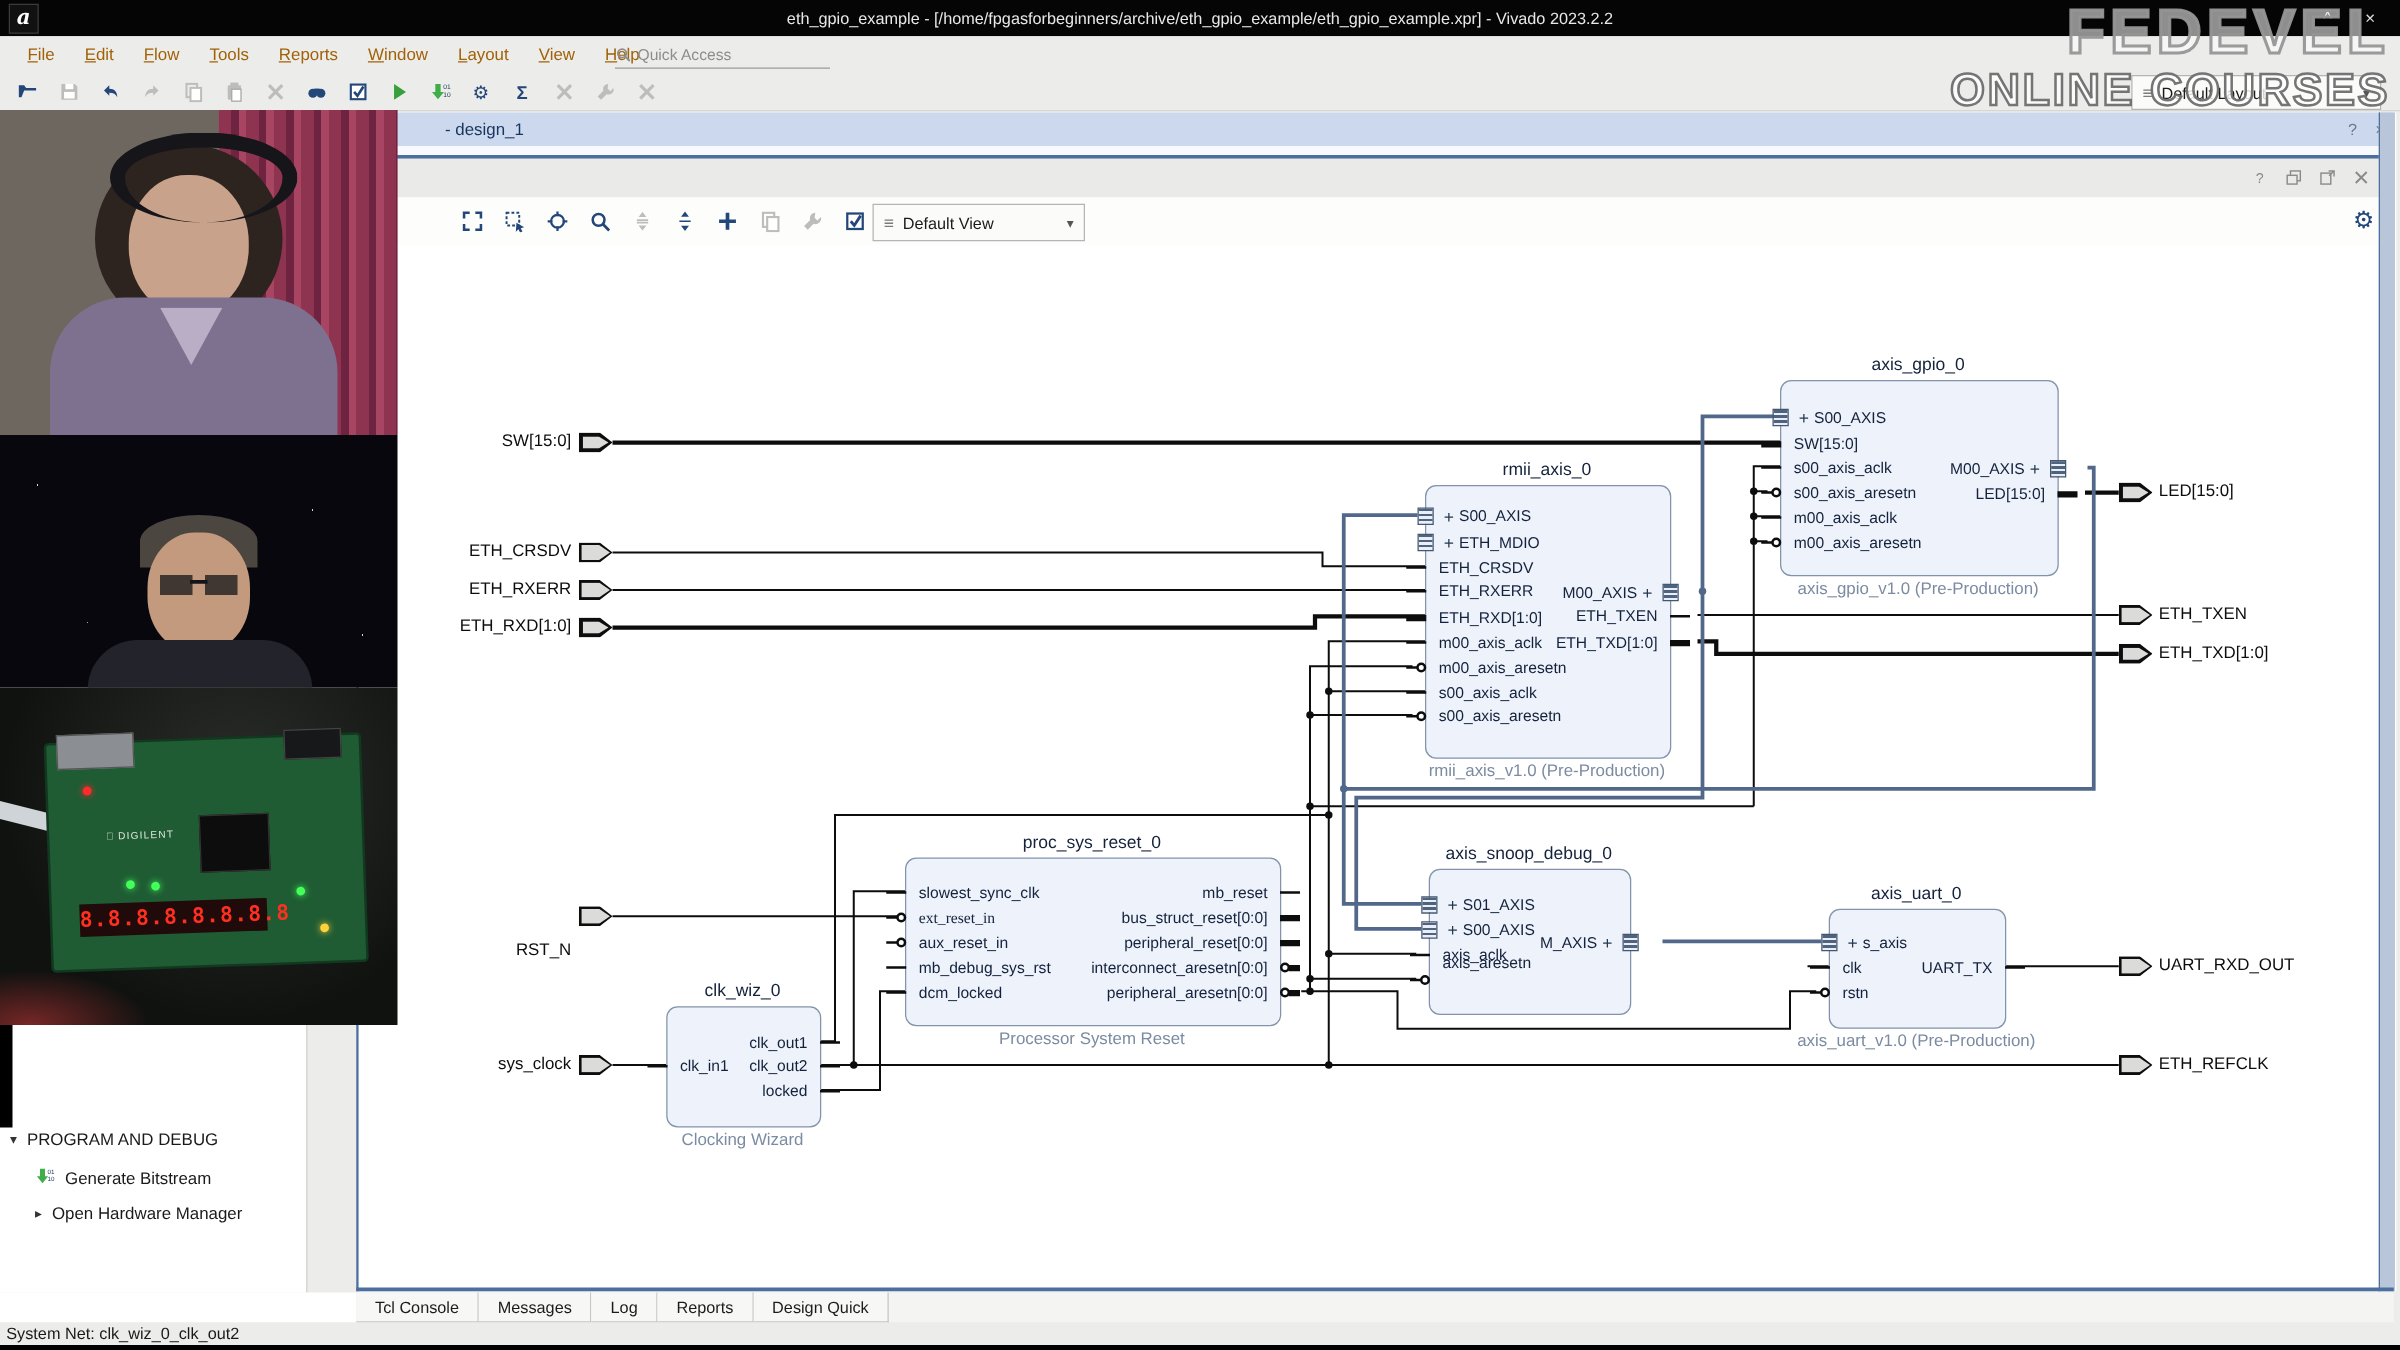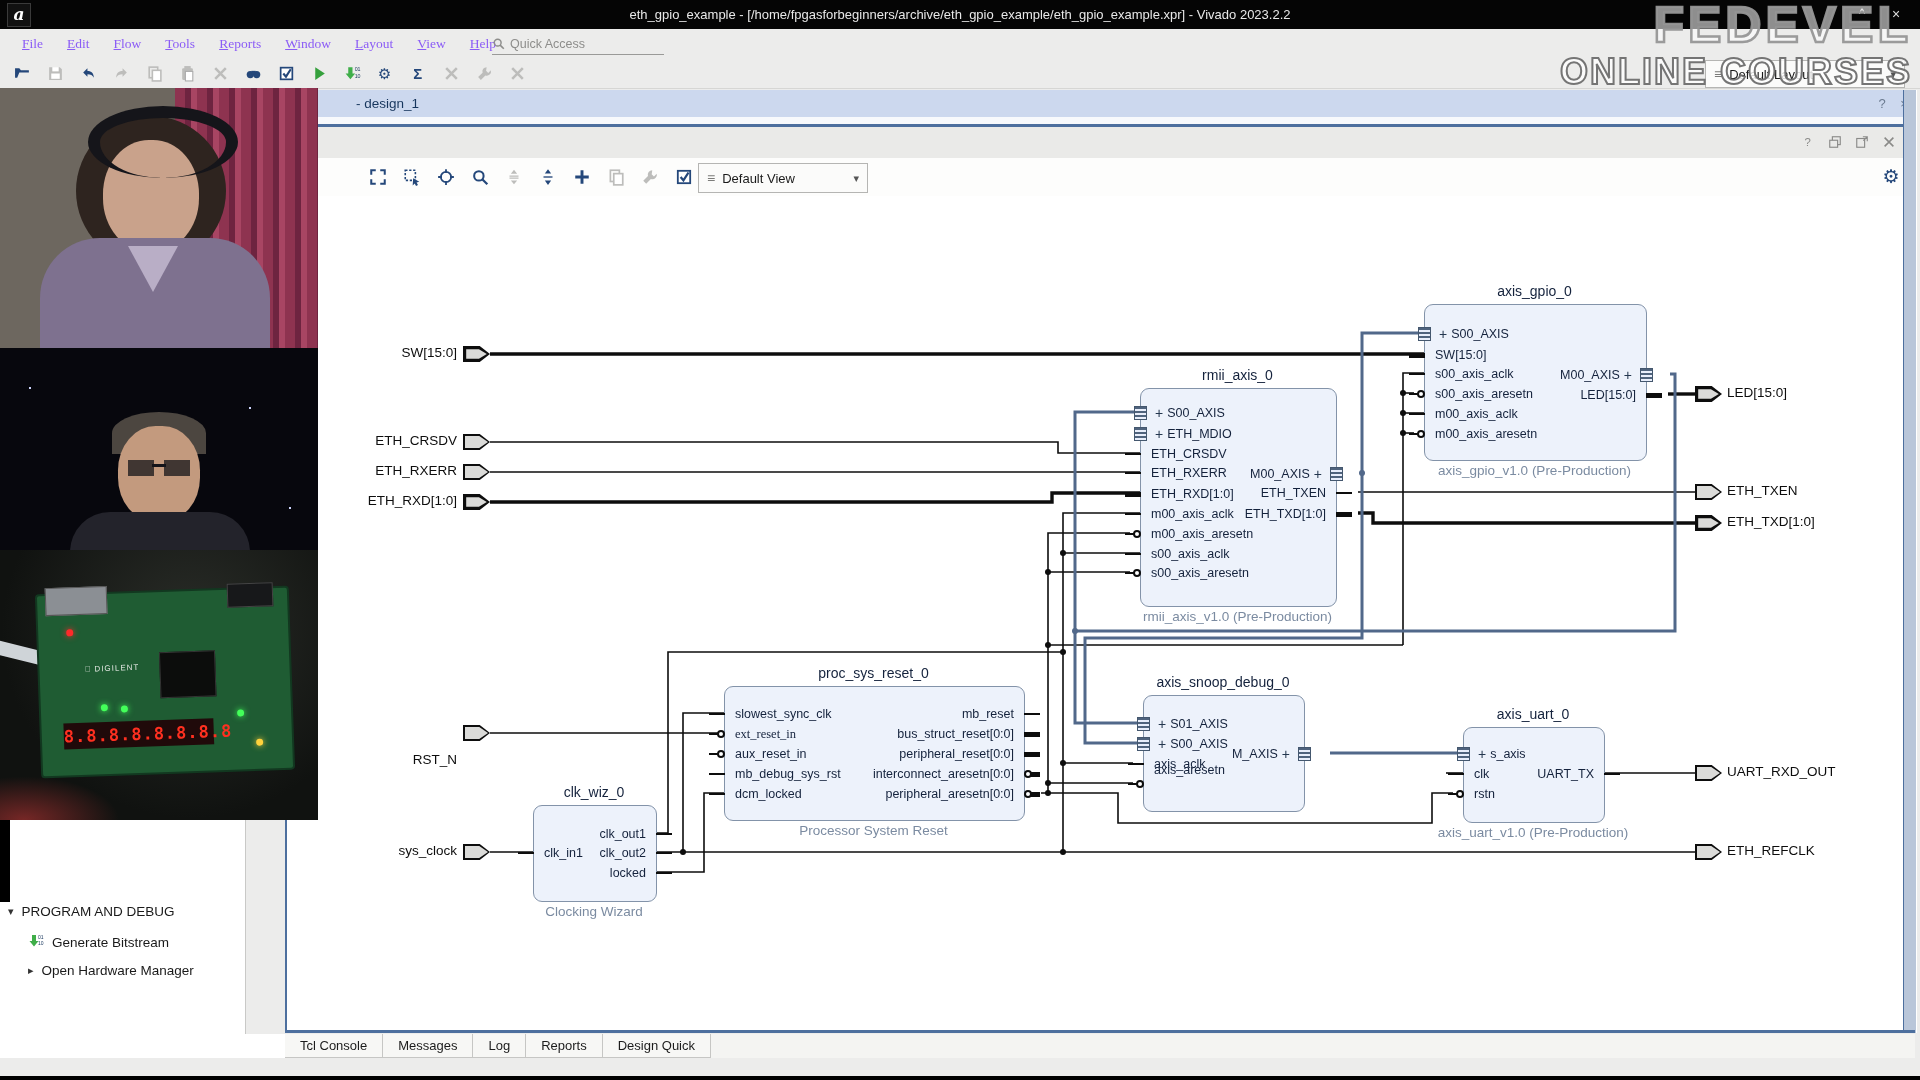--- a/index.html
+++ b/index.html
@@ -8,21 +8,21 @@
   .abs{position:absolute;}
   
   #titlebar{left:0;top:0;width:1920px;height:29px;background:#050505;color:#f2f2f2;}
   #app-icon{left:7px;top:3px;width:22px;height:22px;background:#111;border:1px solid #3a3a3a;
             color:#fff;font:italic bold 17px "DejaVu Serif",serif;text-align:center;line-height:21px;}
   #win-title{left:0;top:0;width:1920px;height:29px;text-align:center;line-height:29px;font-size:13px;color:#e8e8e8;}
   .winbtn{top:4px;width:24px;height:20px;color:#ddd;font-size:14px;text-align:center;line-height:20px;cursor:default;}
   
   #menubar{left:0;top:29px;width:1920px;height:29px;background:#ececeb;}
   #menu-items{left:10px;top:0;height:29px;display:flex;gap:0;}
-  .menu-item{padding:0 12px;line-height:29px;font-size:13.5px;color:#8b5cf6;font-family:Liberation Serif, serif;}
+  .menu-item{padding:0 12px;line-height:29px;font-size:13.5px;color:#a16207;}
   .menu-item::first-letter{text-decoration:underline;}
   #quickaccess{left:492px;top:33px;width:172px;height:21px;border-bottom:1px solid #9a9a98;display:flex;align-items:center;gap:5px;}
   #quickaccess svg{flex:0 0 auto;}
   #qa-ph{font-size:12.5px;color:#8d8d8b;}
   #menu-right{right:48px;top:0;height:29px;display:flex;align-items:center;gap:8px;}
   #synth-status{font-size:13px;color:#1a1a1a;}
   #details-link{font-size:13px;color:#2a6fb5;text-decoration:underline;}
   #status-lamp{width:13px;height:13px;border-radius:3px;background:linear-gradient(135deg,#e8c33c 50%,#57a33e 50%);border:1px solid #888;}
   
   #toolbar{left:0;top:58px;width:1920px;height:30px;background:#ececeb;border-bottom:1px solid #d6d6d4;}
@@ -721,19 +721,20 @@
   </div>
 
   <div class="abs" id="bottom-left"></div>
   <div class="abs" id="bottom-tabs">
       <div class="btab">Tcl Console</div>
       <div class="btab">Messages</div>
       <div class="btab">Log</div>
       <div class="btab">Reports</div>
       <div class="btab">Design Quick</div>
     </div>
+  <div class="abs" id="statusbar">System Net: clk_wiz_0_clk_out2</div>
   <div class="abs" id="blackstrip"></div>
 
   <div class="abs" id="watermark">
     <div id="wm1">FEDEVEL</div>
     <div id="wm2">ONLINE COURSES</div>
   </div>
 </div>
 
 </body></html>

